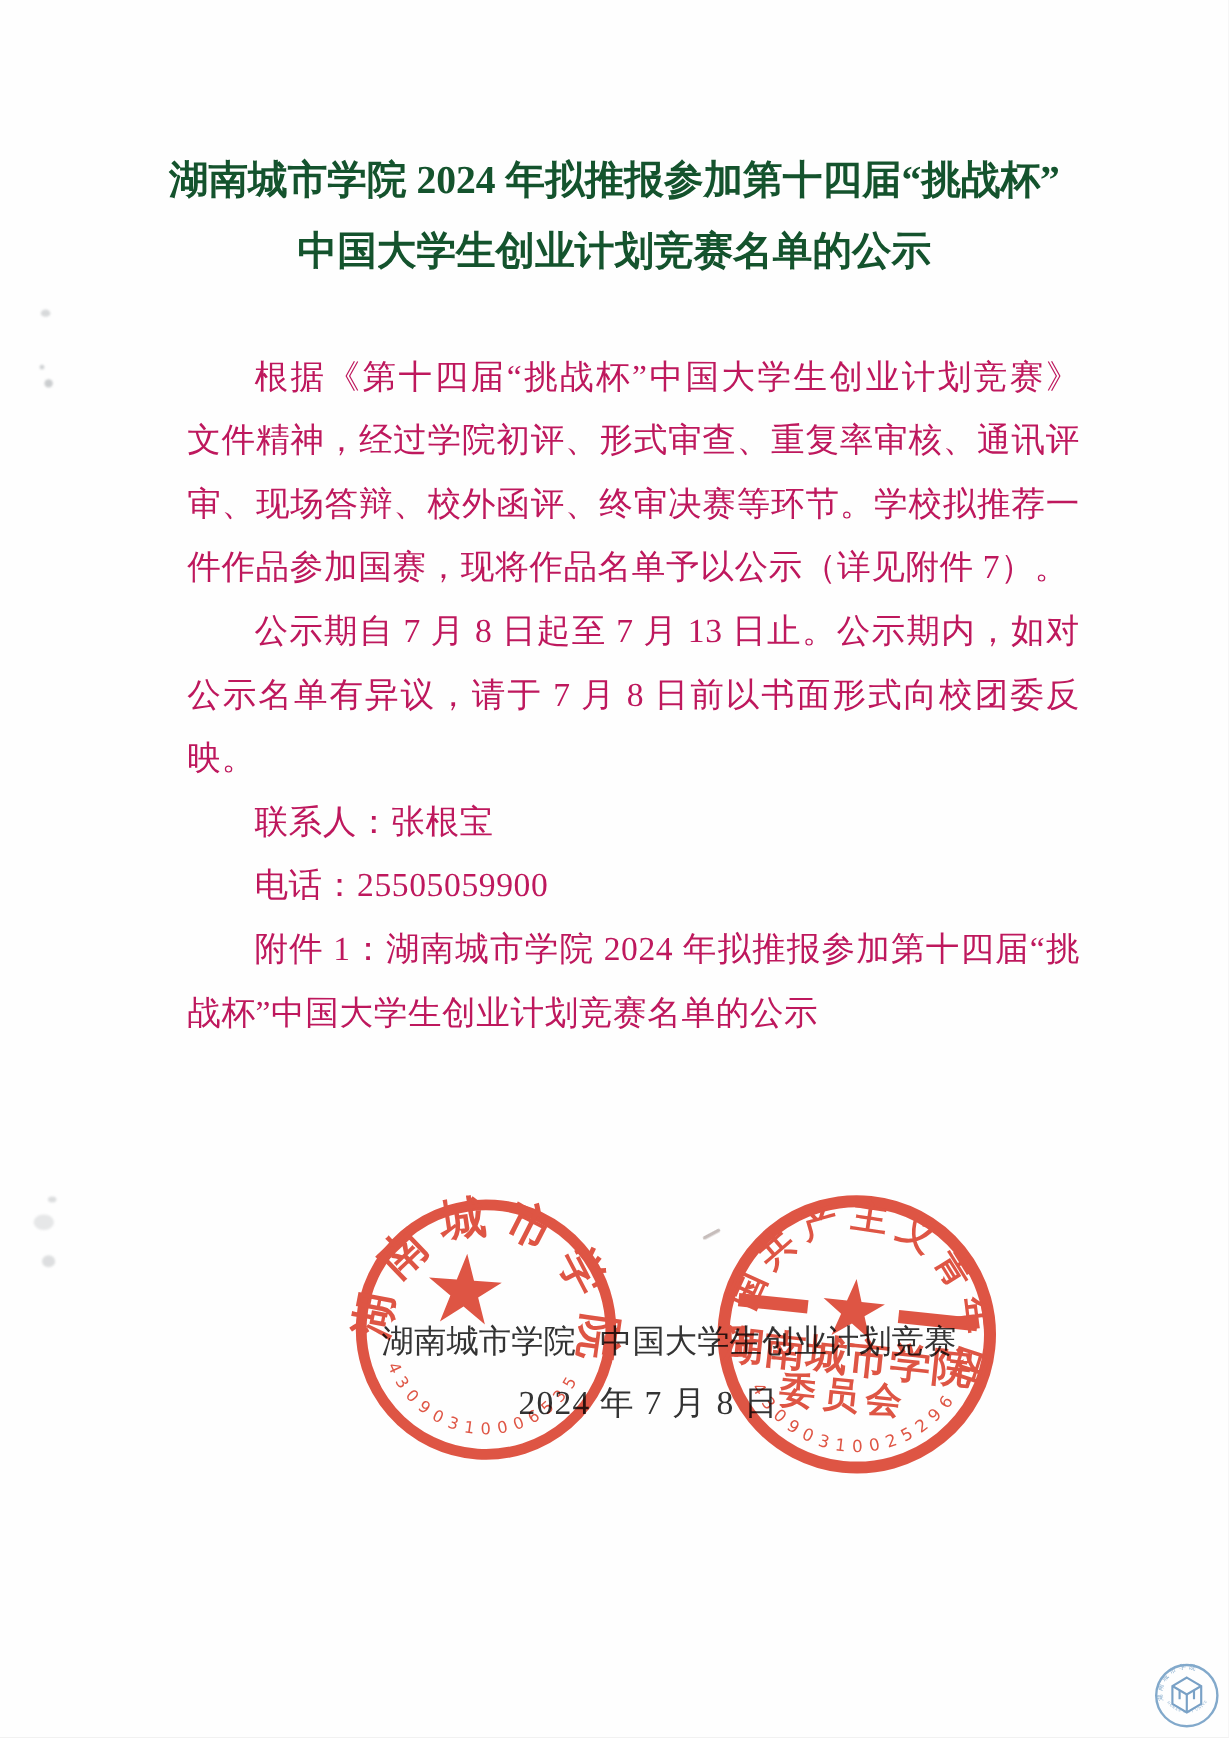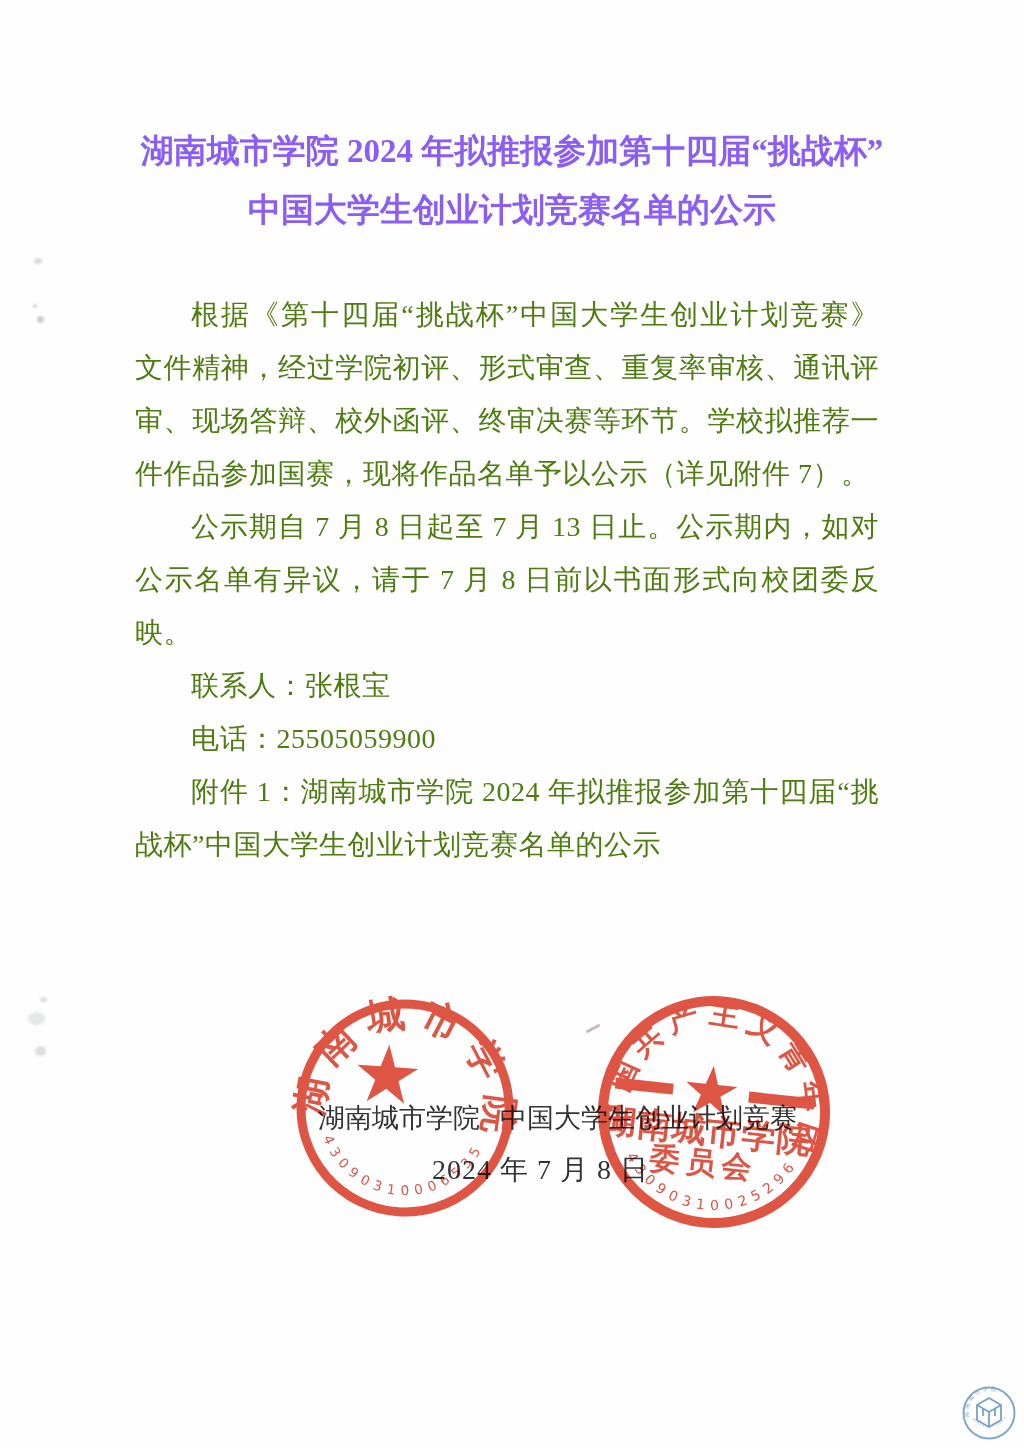--- a/index.html
+++ b/index.html
@@ -8,26 +8,26 @@
     width:1024px;height:1448px;
     background:#fefefe;
     overflow:hidden;
     font-family:"Liberation Serif","DejaVu Serif",serif;
   }
   .doc-title{
     position:absolute;top:122px;left:0;right:0;
     text-align:center;
     font-size:33px;font-weight:700;
     line-height:59px;
-    color:#8b5cf6;
+    color:#14532d;
     letter-spacing:0px;
   }
   .doc-body{
-    position:absolute;top:288px;left:135px;width:744px;
-    color:#4d7c0f;
+    position:absolute;top:288px;left:156px;width:744px;
+    color:#be185d;
   }
   .body-line{
     height:53px;line-height:53px;
     font-size:28px;
     white-space:nowrap;
     text-align:justify;
     letter-spacing:0.5px;
   }
   .body-line.fill{ text-align-last:justify; }
   .body-line.indent{ text-indent:56px; }

